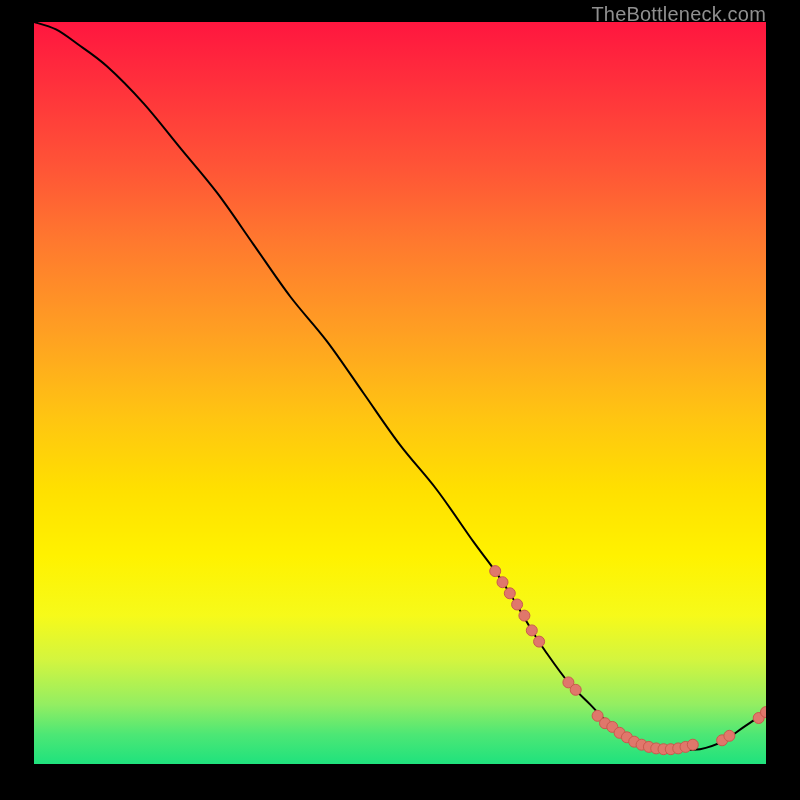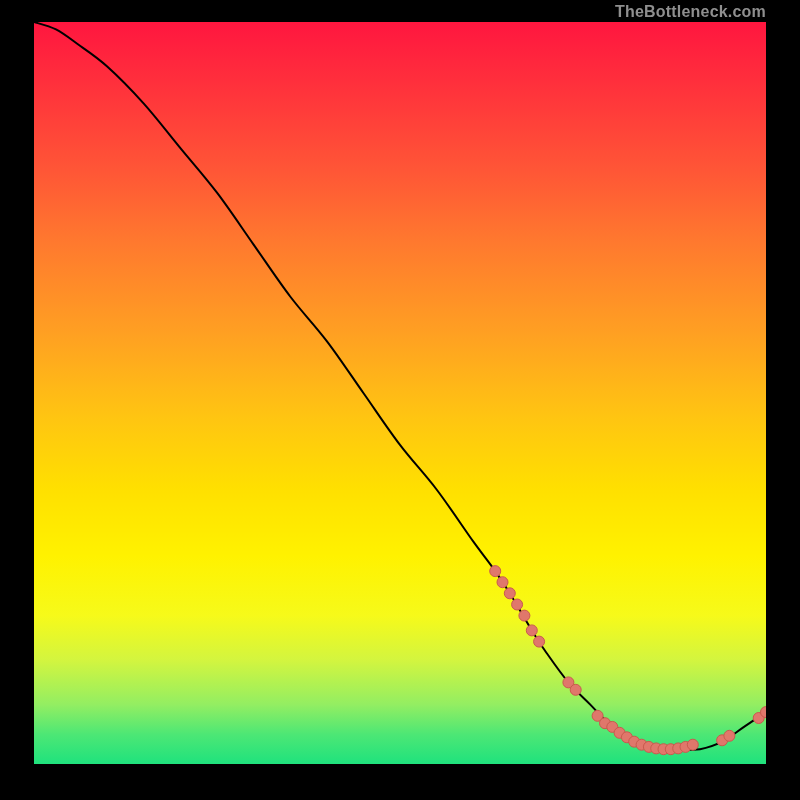--- a/index.html
+++ b/index.html
@@ -38,22 +38,22 @@
       #d3f53f 86%,
       #93ee62 92%,
       #4de775 96%,
       #1fe27d 100%
     );
   }
   .watermark {
     position: absolute;
     top: 3px;
     right: 34px;
-    font-size: 16px;
-    font-weight: 700;
+    font-size: 20px;
+    font-weight: 400;
     color: #8f8f8f;
     letter-spacing: 0.2px;
   }
   svg.curve {
     position: absolute;
     left: 0;
     top: 0;
     width: 732px;
     height: 742px;
   }

